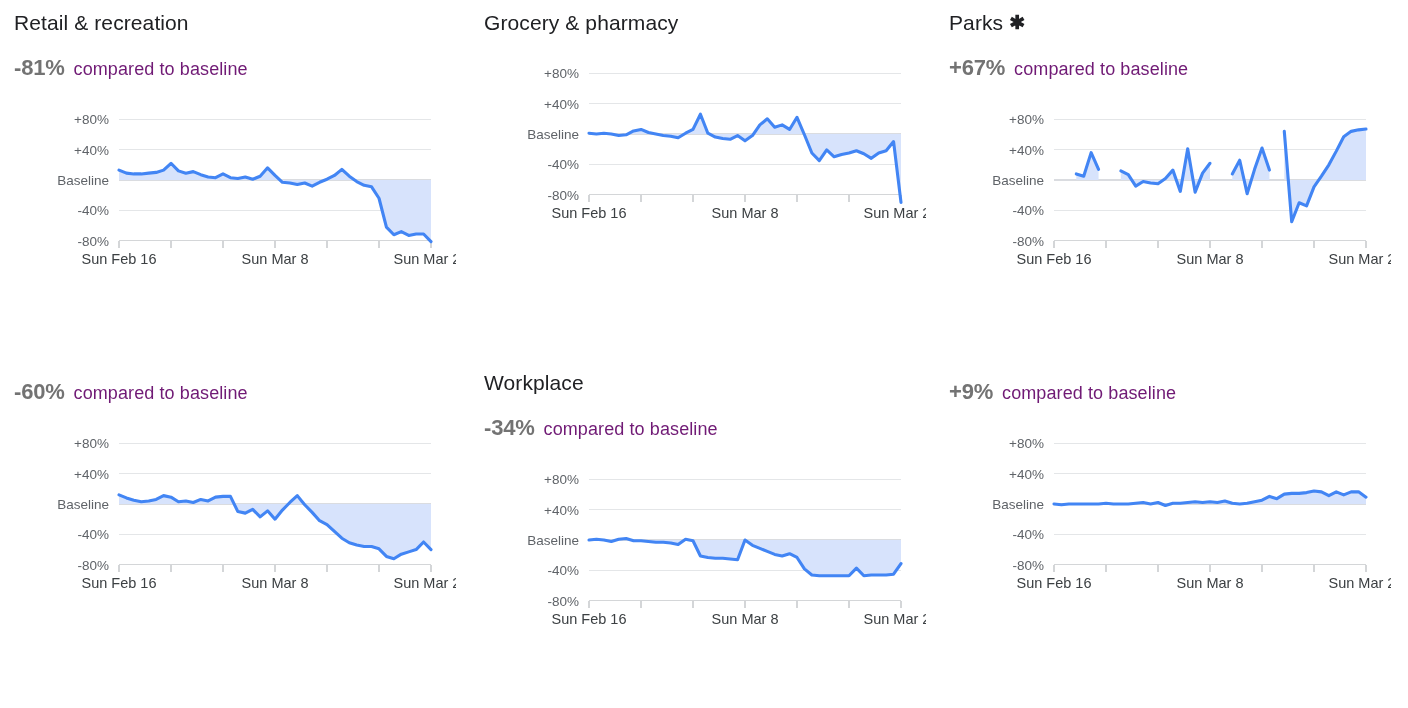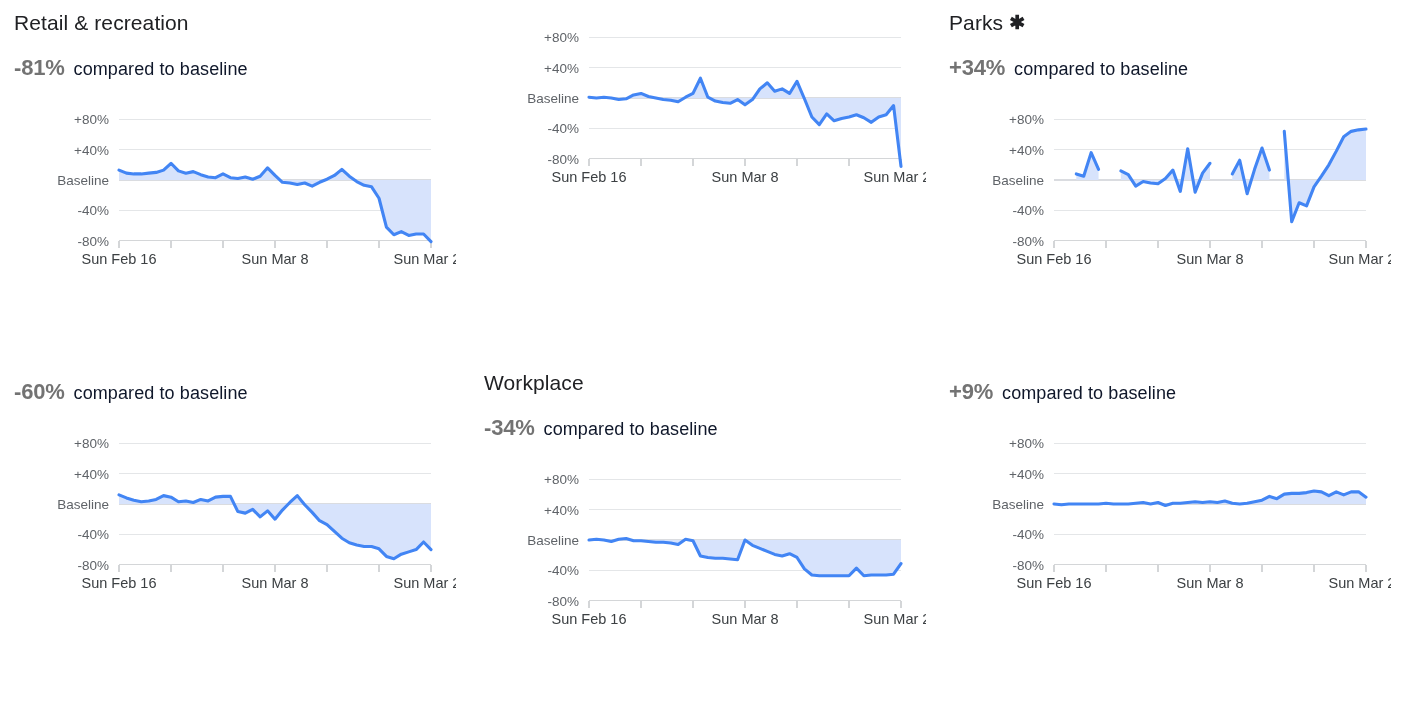--- a/index.html
+++ b/index.html
@@ -50,21 +50,21 @@
   }
   .headline .value {
     font-size: 22px;
     font-weight: 700;
     color: #737373;
     letter-spacing: -0.2px;
   }
   .headline .cmp {
     font-size: 18px;
     font-weight: 400;
-    color: #0f172a;
+    color: #701a75;
     margin-left: 9px;
     letter-spacing: 0.1px;
   }
   .chart-wrap {
     position: relative;
     margin-top: 14px;
     padding-left: 16px;
   }
   svg.chart {
     display: block;
@@ -141,20 +141,21 @@
           <line x1="415" x2="415" y1="144.8" y2="151.8" class="tick"></line>
           <path d="M103.00,74.12 L110.43,77.16 L117.86,77.92 L125.29,77.92 L132.71,77.16 L140.14,76.40 L147.57,74.12 L155.00,67.28 L162.43,74.88 L169.86,77.16 L177.29,75.64 L184.71,78.68 L192.14,80.96 L199.57,81.72 L207.00,77.92 L214.43,81.72 L221.86,82.48 L229.29,80.96 L236.71,83.24 L244.14,80.20 L251.57,71.84 L259.00,79.44 L266.43,86.28 L273.86,87.04 L281.29,88.56 L288.71,87.04 L296.14,90.08 L303.57,86.28 L311.00,83.24 L318.43,79.44 L325.86,73.36 L333.29,80.20 L340.71,85.52 L348.14,89.32 L355.57,90.84 L363.00,102.24 L370.43,131.12 L377.86,138.72 L385.29,135.68 L392.71,139.48 L400.14,137.96 L407.57,137.96 L415.00,145.56 L415.00,84.00 L103.00,84.00 Z" fill="#d7e3fc" class="series-area"></path>
           <path d="M103.00,74.12 L110.43,77.16 L117.86,77.92 L125.29,77.92 L132.71,77.16 L140.14,76.40 L147.57,74.12 L155.00,67.28 L162.43,74.88 L169.86,77.16 L177.29,75.64 L184.71,78.68 L192.14,80.96 L199.57,81.72 L207.00,77.92 L214.43,81.72 L221.86,82.48 L229.29,80.96 L236.71,83.24 L244.14,80.20 L251.57,71.84 L259.00,79.44 L266.43,86.28 L273.86,87.04 L281.29,88.56 L288.71,87.04 L296.14,90.08 L303.57,86.28 L311.00,83.24 L318.43,79.44 L325.86,73.36 L333.29,80.20 L340.71,85.52 L348.14,89.32 L355.57,90.84 L363.00,102.24 L370.43,131.12 L377.86,138.72 L385.29,135.68 L392.71,139.48 L400.14,137.96 L407.57,137.96 L415.00,145.56" stroke="#4285f4" class="series-line"></path>
           <text x="103" y="167.8" class="xlabel">Sun Feb 16</text>
           <text x="259" y="167.8" class="xlabel">Sun Mar 8</text>
           <text x="415" y="167.8" class="xlabel">Sun Mar 29</text>
         </svg>
       </div>
     </div>
     <div class="card">
+      <div class="card-title"><span>Grocery &amp; pharmacy</span></div>
       <div class="chart-wrap">
         <svg class="chart" width="440" height="190" viewBox="0 0 440 190">
           <line x1="103" x2="415" y1="23.19999999999999" y2="23.19999999999999" class="gridline"></line>
           <text x="93" y="28.19999999999999" class="ylabel">+80%</text>
           <line x1="103" x2="415" y1="53.60000000000001" y2="53.60000000000001" class="gridline"></line>
           <text x="93" y="58.60000000000001" class="ylabel">+40%</text>
           <line x1="103" x2="415" y1="84" y2="84" class="baseline-line"></line>
           <text x="93" y="89" class="ylabel">Baseline</text>
           <line x1="103" x2="415" y1="114.4" y2="114.4" class="gridline"></line>
           <text x="93" y="119.4" class="ylabel">-40%</text>
@@ -172,21 +173,21 @@
           <path d="M103.00,83.24 L110.43,84.00 L117.86,83.24 L125.29,84.00 L132.71,85.52 L140.14,84.76 L147.57,80.96 L155.00,79.44 L162.43,82.48 L169.86,84.00 L177.29,85.52 L184.71,86.28 L192.14,87.80 L199.57,83.24 L207.00,79.44 L214.43,64.24 L221.86,83.24 L229.29,87.04 L236.71,88.56 L244.14,89.32 L251.57,85.52 L259.00,90.84 L266.43,85.52 L273.86,74.88 L281.29,68.80 L288.71,77.16 L296.14,74.88 L303.57,79.44 L311.00,67.28 L318.43,84.76 L325.86,103.00 L333.29,110.60 L340.71,99.96 L348.14,106.80 L355.57,104.52 L363.00,103.00 L370.43,100.72 L377.86,103.76 L385.29,108.32 L392.71,103.00 L400.14,100.72 L407.57,91.60 L415.00,152.40 L415.00,84.00 L103.00,84.00 Z" fill="#d7e3fc" class="series-area"></path>
           <path d="M103.00,83.24 L110.43,84.00 L117.86,83.24 L125.29,84.00 L132.71,85.52 L140.14,84.76 L147.57,80.96 L155.00,79.44 L162.43,82.48 L169.86,84.00 L177.29,85.52 L184.71,86.28 L192.14,87.80 L199.57,83.24 L207.00,79.44 L214.43,64.24 L221.86,83.24 L229.29,87.04 L236.71,88.56 L244.14,89.32 L251.57,85.52 L259.00,90.84 L266.43,85.52 L273.86,74.88 L281.29,68.80 L288.71,77.16 L296.14,74.88 L303.57,79.44 L311.00,67.28 L318.43,84.76 L325.86,103.00 L333.29,110.60 L340.71,99.96 L348.14,106.80 L355.57,104.52 L363.00,103.00 L370.43,100.72 L377.86,103.76 L385.29,108.32 L392.71,103.00 L400.14,100.72 L407.57,91.60 L415.00,152.40" stroke="#4285f4" class="series-line"></path>
           <text x="103" y="167.8" class="xlabel">Sun Feb 16</text>
           <text x="259" y="167.8" class="xlabel">Sun Mar 8</text>
           <text x="415" y="167.8" class="xlabel">Sun Mar 29</text>
         </svg>
       </div>
     </div>
     <div class="card">
       <div class="card-title"><span>Parks</span><span class="asterisk">✱</span></div>
-      <div class="headline"><span class="value">+34%</span><span class="cmp">compared to baseline</span></div>
+      <div class="headline"><span class="value">+67%</span><span class="cmp">compared to baseline</span></div>
       <div class="chart-wrap">
         <svg class="chart" width="440" height="190" viewBox="0 0 440 190">
           <line x1="103" x2="415" y1="23.19999999999999" y2="23.19999999999999" class="gridline"></line>
           <text x="93" y="28.19999999999999" class="ylabel">+80%</text>
           <line x1="103" x2="415" y1="53.60000000000001" y2="53.60000000000001" class="gridline"></line>
           <text x="93" y="58.60000000000001" class="ylabel">+40%</text>
           <line x1="103" x2="415" y1="84" y2="84" class="baseline-line"></line>
           <text x="93" y="89" class="ylabel">Baseline</text>
           <line x1="103" x2="415" y1="114.4" y2="114.4" class="gridline"></line>
           <text x="93" y="119.4" class="ylabel">-40%</text>

